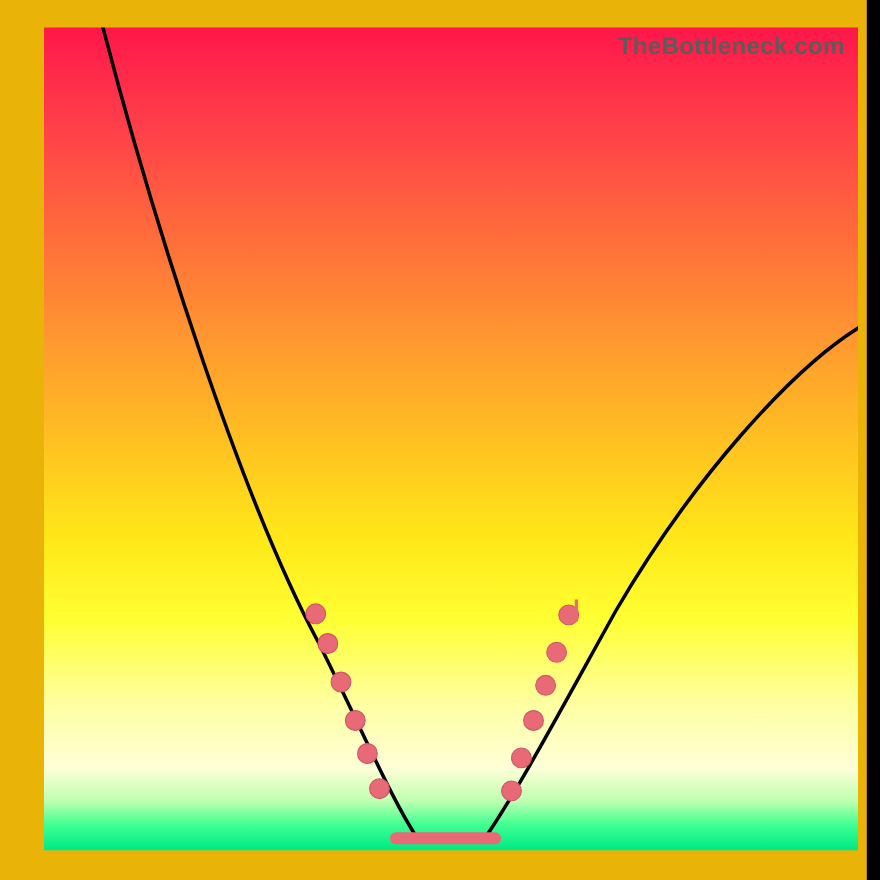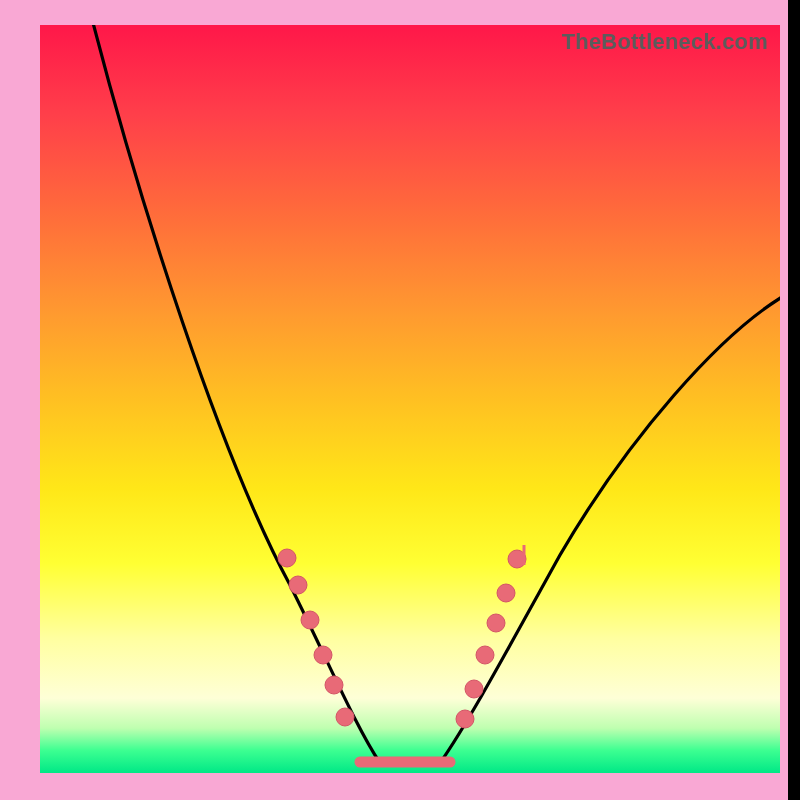--- a/index.html
+++ b/index.html
@@ -1,21 +1,21 @@
 <!DOCTYPE html>
 <html><head>
 <meta charset="utf-8">
 <style>
   * { margin: 0; padding: 0; box-sizing: border-box; }
   html, body { width: 800px; height: 800px; overflow: hidden; background: #000; }
   .frame {
     position: absolute;
     left: 0; top: 0;
     width: 788px; height: 800px;
-    background: #f9a8d4;
+    background: #eab308;
   }
   .plot-area {
     position: absolute;
     left: 40px; top: 25px;
     width: 740px; height: 748px;
     background: linear-gradient(to bottom,
       #ff1749 0%,
       #ff3f4a 12%,
       #ff6b3b 25%,
       #ff9830 38%,

